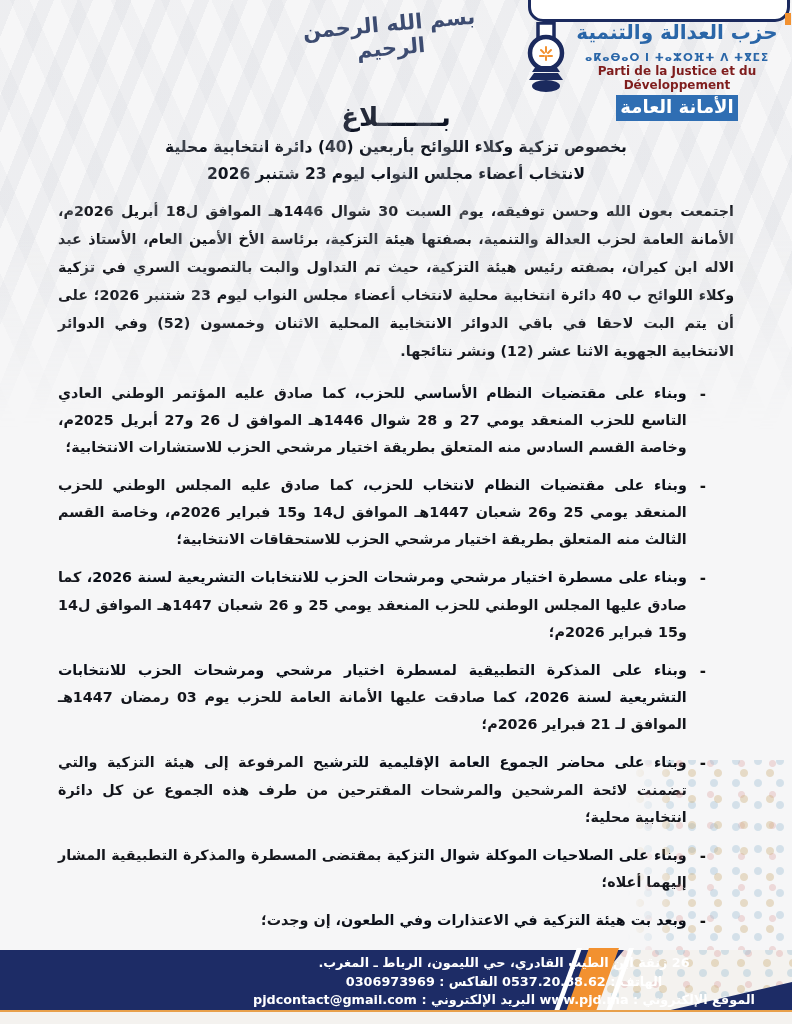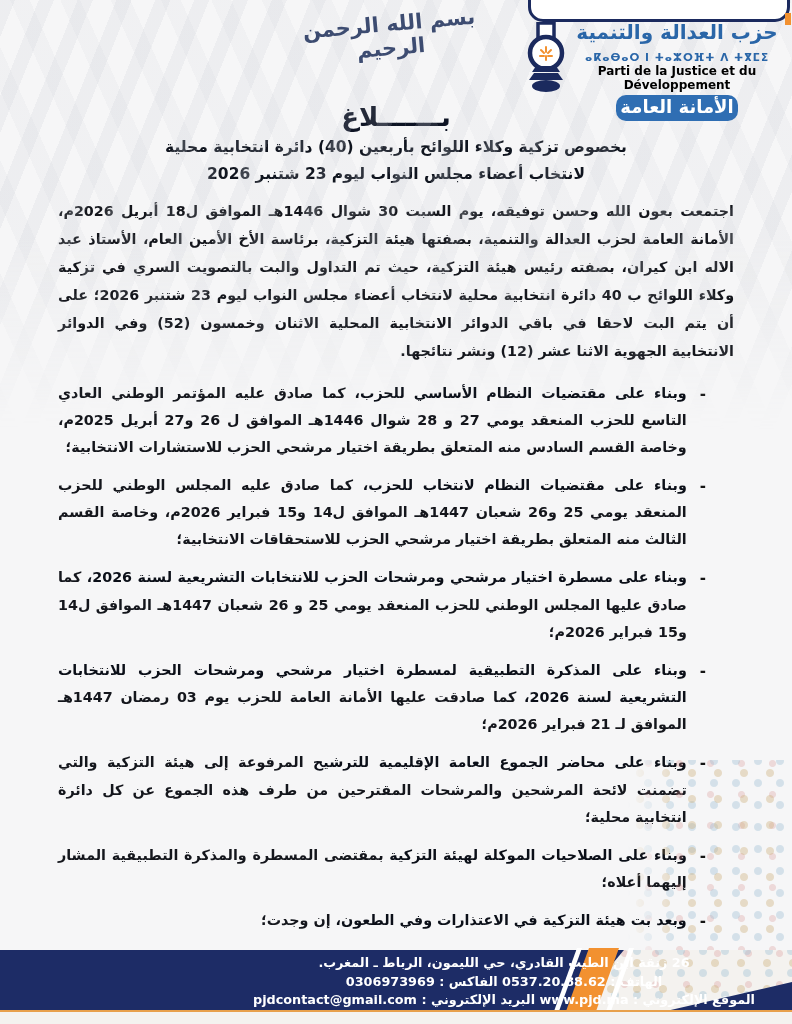--- a/index.html
+++ b/index.html
@@ -21,22 +21,22 @@
     -webkit-mask-image:linear-gradient(to left,#000 70%,transparent);mask-image:linear-gradient(to left,#000 70%,transparent);}
 
   
   .logo-frame{position:absolute;top:-16px;right:2px;width:256px;height:32px;background:#fff;border:3px solid #1b2a5e;border-radius:15px;}
   .frame-orange{position:absolute;top:13px;right:1px;width:6px;height:12px;background:#f29130;}
   .logo-block{position:absolute;top:20px;right:8px;width:262px;display:flex;flex-direction:row-reverse;align-items:flex-start;}
   .lamp{flex:0 0 48px;padding-top:2px;}
   .logo-texts{flex:1;text-align:center;}
   .party-ar{font-size:20px;font-weight:bold;color:#2a66a8;letter-spacing:0;}
   .party-tif{font-size:10.5px;font-weight:bold;color:#2a66a8;margin-top:7px;letter-spacing:1px;}
-  .party-fr{font-size:12px;font-weight:bold;color:#000000;margin-top:1px;}
-  .secretariat{display:inline-block;margin-top:3px;background:#2f6eb3;color:#fff;font-size:18px;font-weight:bold;padding:1px 4px 4px;border-radius:10px;}
+  .party-fr{font-size:12px;font-weight:bold;color:#7f1d1d;margin-top:1px;}
+  .secretariat{display:inline-block;margin-top:3px;background:#2f6eb3;color:#fff;font-size:18px;font-weight:bold;padding:1px 4px 4px;border-radius:0;}
   .bismillah{position:absolute;top:12px;right:312px;width:180px;text-align:center;font-size:21px;font-weight:bold;color:#3d4c71;transform:rotate(-5deg);}
 
   
   .title{margin:102px 0 2px;text-align:center;font-size:26px;font-weight:bold;color:#0e1424;}
   .subtitle{text-align:center;font-size:15.5px;font-weight:bold;line-height:1.75;color:#10151f;}
 
   
   .intro,.decision{margin:10px 58px 0;font-size:14.3px;font-weight:bold;line-height:1.95;text-align:justify;color:#14161c;}
   .bullets{margin:14px 86px 0 58px;}
   .bullet{display:flex;gap:13px;margin-bottom:11px;}
@@ -118,21 +118,21 @@
       <div class="bullet">
         <span class="dash">-</span>
         <p class="btext"><strong>وبناء على المذكرة التطبيقية لمسطرة اختيار مرشحي ومرشحات الحزب للانتخابات التشريعية لسنة 2026،</strong> كما صادقت عليها الأمانة العامة للحزب يوم 03 رمضان 1447هـ الموافق لـ 21 فبراير 2026م؛</p>
       </div>
       <div class="bullet">
         <span class="dash">-</span>
         <p class="btext"><strong>وبناء على محاضر الجموع العامة الإقليمية للترشيح</strong> المرفوعة إلى هيئة التزكية والتي تضمنت لائحة المرشحين والمرشحات المقترحين من طرف هذه الجموع عن كل دائرة انتخابية محلية؛</p>
       </div>
       <div class="bullet">
         <span class="dash">-</span>
-        <p class="btext"><strong>وبناء على الصلاحيات الموكلة لهيئة التزكية</strong> بمقتضى المسطرة والمذكرة التطبيقية المشار إليهما أعلاه؛</p>
+        <p class="btext"><strong>وبناء على الصلاحيات الموكلة شوال التزكية</strong> بمقتضى المسطرة والمذكرة التطبيقية المشار إليهما أعلاه؛</p>
       </div>
       <div class="bullet">
         <span class="dash">-</span>
         <p class="btext"><strong>وبعد بت هيئة التزكية في الاعتذارات وفي الطعون،</strong> إن وجدت؛</p>
       </div>
       <div class="bullet">
         <span class="dash">-</span>
         <p class="btext"><strong>وبعد التداول والتصويت السري،</strong> بناء على لائحة المرشحين والمرشحات المقترحين عن كل دائرة انتخابية من طرف الجموع العامة الإقليمية للترشيح، والإضافة المخولة لأعضاء هيئة التزكية، إن اقترحت؛</p>
       </div>
     </div>

